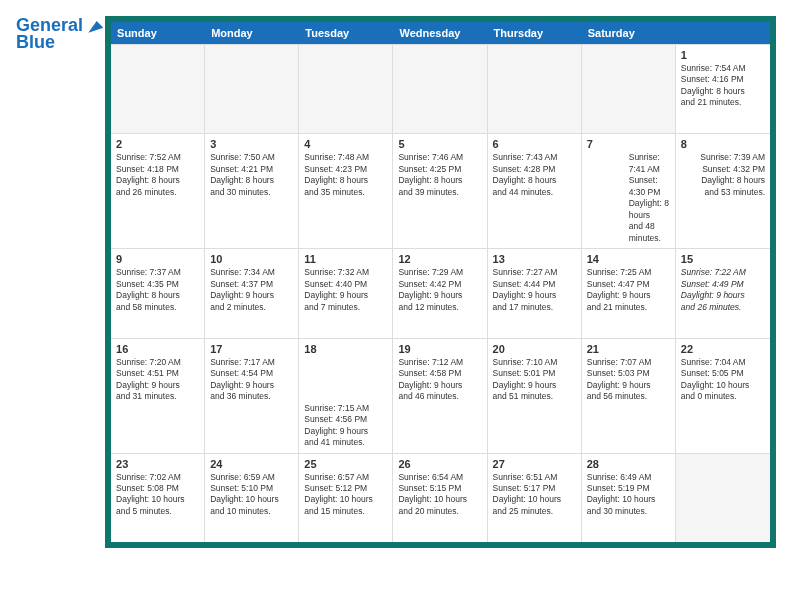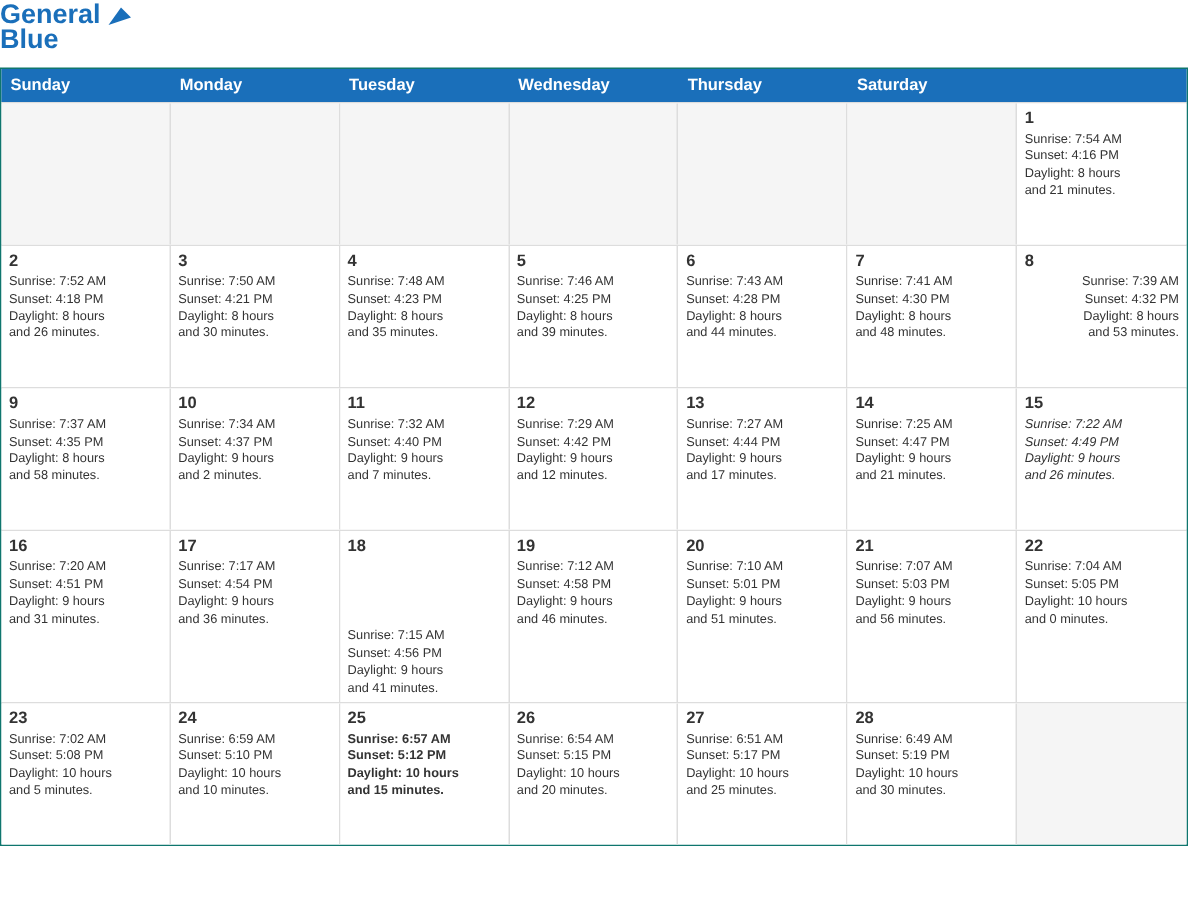--- a/index.html
+++ b/index.html
@@ -6,23 +6,22 @@
     body {
       width: 792px;
       height: 612px;
       font-family: Arial, sans-serif;
       background: #fff;
       overflow: hidden;
     }
     .page {
       width: 792px;
       height: 564px;
-      padding: 0;
-      display: flex;
-      flex-direction: column;
+      padding: 16px;
+      display: flex;
     }
     .header {
       display: flex;
       justify-content: space-between;
       align-items: flex-start;
       margin-bottom: 8px;
     }
     .logo {
       display: flex;
       align-items: center;
@@ -50,21 +49,21 @@
       color: #333;
     }
     .calendar-subtitle {
       font-size: 16px;
       color: #555;
     }
     .calendar {
       flex: 1;
       display: flex;
       flex-direction: column;
-      border: 1px solid #0f766e;
+      border: 6px solid #0f766e;
     }
     .cal-header {
       display: grid;
       grid-template-columns: repeat(7, 1fr);
       background: #1a6fba;
     }
     .cal-header-cell {
       color: #fff;
       font-size: 11px;
       font-weight: bold;
@@ -189,21 +188,21 @@
           </div>
           <div class="cal-cell">
             <span class="day-num">6</span>
             <div class="cell-text" style="white-space: pre-line;">Sunrise: 7:43 AM
 Sunset: 4:28 PM
 Daylight: 8 hours
 and 44 minutes.</div>
           </div>
           <div class="cal-cell">
             <span class="day-num">7</span>
-            <div class="cell-text" style="white-space: pre-line;">Sunrise: 7:41 AM
+            <div class="cell-text" style="white-space: pre-line; margin-left: 42px;">Sunrise: 7:41 AM
 Sunset: 4:30 PM
 Daylight: 8 hours
 and 48 minutes.</div>
           </div>
           <div class="cal-cell">
             <span class="day-num">8</span>
             <div class="cell-text" style="white-space: pre-line; text-align: right;">Sunrise: 7:39 AM
 Sunset: 4:32 PM
 Daylight: 8 hours
 and 53 minutes.</div>
@@ -321,21 +320,21 @@
           </div>
           <div class="cal-cell">
             <span class="day-num">24</span>
             <div class="cell-text" style="white-space: pre-line;">Sunrise: 6:59 AM
 Sunset: 5:10 PM
 Daylight: 10 hours
 and 10 minutes.</div>
           </div>
           <div class="cal-cell">
             <span class="day-num">25</span>
-            <div class="cell-text" style="white-space: pre-line; font-weight: bold;">Sunrise: 6:57 AM
+            <div class="cell-text" style="white-space: pre-line;">Sunrise: 6:57 AM
 Sunset: 5:12 PM
 Daylight: 10 hours
 and 15 minutes.</div>
           </div>
           <div class="cal-cell">
             <span class="day-num">26</span>
             <div class="cell-text" style="white-space: pre-line;">Sunrise: 6:54 AM
 Sunset: 5:15 PM
 Daylight: 10 hours
 and 20 minutes.</div>

